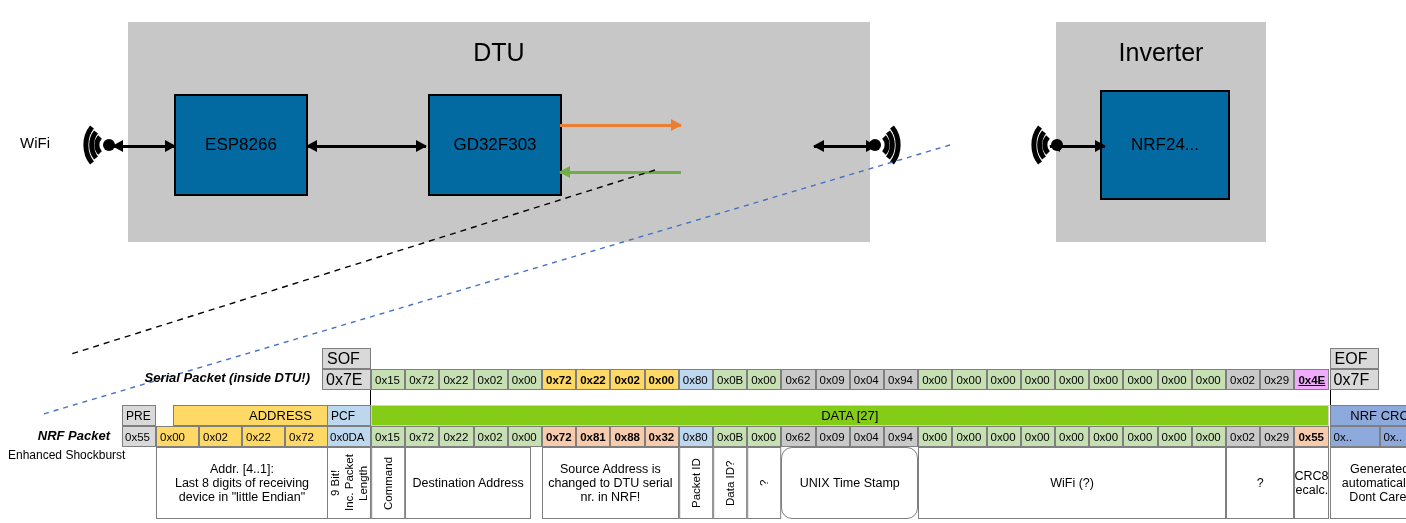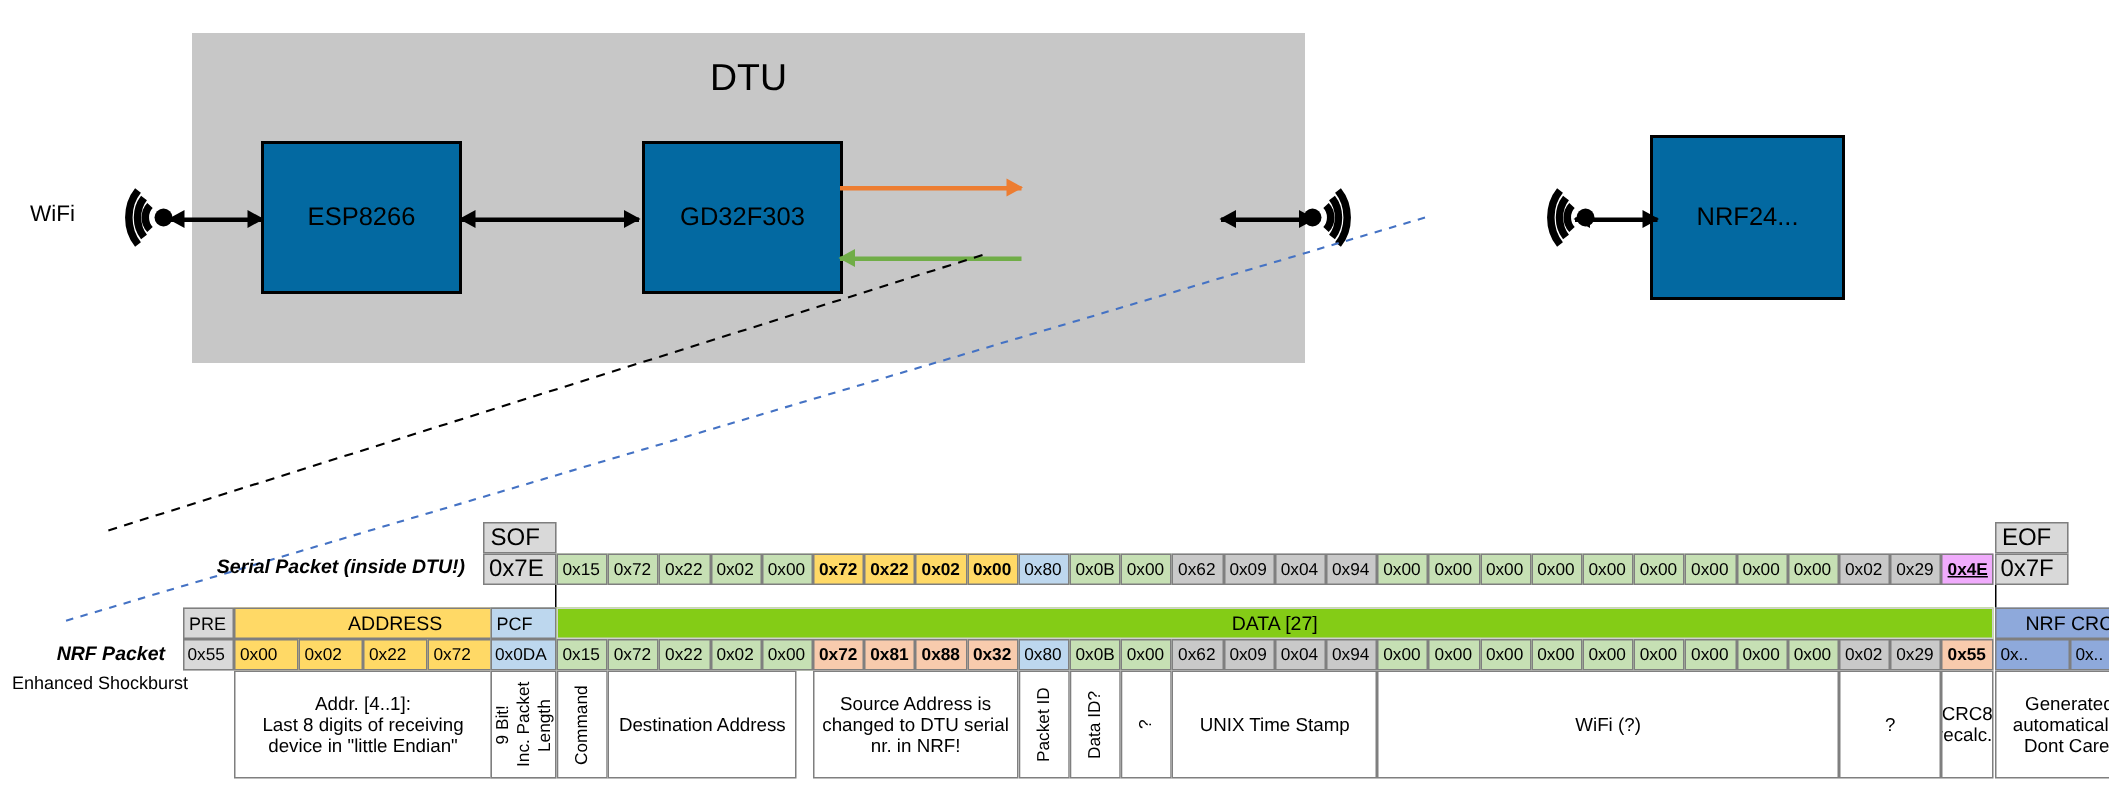--- a/index.html
+++ b/index.html
@@ -69,20 +69,23 @@
     <div class="enclosure-title">DTU</div>
   </div>
 
   <div class="chip" style="left:174px;top:94px;width:130px;height:98px;">
     <span>ESP8266</span>
   </div>
   <div class="chip" style="left:428px;top:94px;width:130px;height:98px;">
     <span>GD32F303</span>
   </div>
 
+  <div class="enclosure" style="left:1056px;top:22px;width:208px;height:218px;">
+    <div class="enclosure-title">Inverter</div>
+  </div>
   <div class="chip" style="left:1100px;top:90px;width:126px;height:106px;">
     <span>NRF24...</span>
   </div>
 
   <div class="wifi-label" style="left:20px;top:134px;">WiFi</div>
   <svg class="antenna" style="left:62px;top:113px;" width="56" height="64" viewBox="0 0 56 64">
     <path d="M34 32 a14 22 0 0 1 0 0" fill="none"></path>
     <path d="M30 14 A22 26 0 0 0 30 50" stroke="#000" stroke-width="5" fill="none"></path>
     <path d="M34 19 A16 19 0 0 0 34 45" stroke="#000" stroke-width="5" fill="none"></path>
     <path d="M38 24 A10 11 0 0 0 38 40" stroke="#000" stroke-width="5" fill="none"></path>
@@ -175,21 +178,21 @@
     <div class="cell val c-green" style="left:1157.6px;top:369px;width:34.2px;font-size:11.5px;">0x00</div>
     <div class="cell val c-green" style="left:1191.8000000000002px;top:369px;width:34.2px;font-size:11.5px;">0x00</div>
     <div class="cell val c-gray2" style="left:1226px;top:369px;width:34.2px;font-size:11.5px;">0x02</div>
     <div class="cell val c-gray2" style="left:1260.2px;top:369px;width:34.2px;font-size:11.5px;">0x29</div>
     <div class="cell val c-amber bold" style="left:1294.4px;top:369px;width:34.2px;font-size:11.5px;">0x4E</div>
     <div class="cell hdr c-gray" style="left:1329.6000000000001px;top:348px;width:49px;justify-content:flex-start;padding-left:4px;">EOF</div>
     <div class="cell val c-gray" style="left:1329.6000000000001px;top:369px;width:49px;">0x7F</div>
     <div class="tickline" style="left:370px;top:390px;height:37px;"></div>
     <div class="tickline" style="left:1329.6000000000001px;top:390px;height:37px;"></div>
     <div class="groupbar c-gray" style="left:122px;top:405px;width:34px;justify-content:flex-start;padding-left:3px;font-size:12px;">PRE</div>
-    <div class="groupbar c-yellow" style="left:156px;top:405px;width:215px;">ADDRESS</div>
+    <div class="groupbar c-yellow" style="left:173px;top:405px;width:215px;">ADDRESS</div>
     <div class="groupbar c-blue" style="left:327px;top:405px;width:44px;justify-content:flex-start;padding-left:3px;font-size:12px;">PCF</div>
     <div class="groupbar c-lgray" style="left:371px;top:405px;width:957.6000000000001px;border-color:#d0d0d0;">DATA [27]</div>
     <div class="groupbar c-blue2" style="left:1329.6000000000001px;top:405px;width:100px;">NRF CRC</div>
     <div class="cell val c-gray" style="left:122px;top:426px;width:34px;font-size:11.5px;padding-left:2px;">0x55</div>
     <div class="cell val c-yellow" style="left:156px;top:426px;width:43px;font-size:11.5px;">0x00</div>
     <div class="cell val c-yellow" style="left:199px;top:426px;width:43px;font-size:11.5px;">0x02</div>
     <div class="cell val c-yellow" style="left:242px;top:426px;width:43px;font-size:11.5px;">0x22</div>
     <div class="cell val c-yellow" style="left:285px;top:426px;width:43px;font-size:11.5px;">0x72</div>
     <div class="cell val c-yellow" style="left:328px;top:426px;width:43px;font-size:11.5px;">0x01</div>
     <div class="cell val c-blue" style="left:327px;top:426px;width:44px;font-size:11.5px;padding-left:2px;">0x0DA</div>
@@ -225,18 +228,18 @@
     <div class="cell val c-blue2" style="left:1379.6000000000001px;top:426px;width:50px;font-size:11.5px;">0x..</div>
     <div class="cell desc c-white" style="left:156px;top:447px;width:172px;height:72px;font-size:12.5px;">Addr. [4..1]:<br>Last 8 digits of receiving device in "little Endian"</div>
     <div class="cell desc c-white vert" style="left:328px;top:447px;width:43px;height:72px;font-size:11.5px;">Addr.[0]</div>
     <div class="cell desc c-white vert" style="left:327px;top:447px;width:44px;height:72px;font-size:11.5px;">9 Bit!<br>Inc. Packet Length</div>
     <div class="cell desc c-white vert" style="left:371px;top:447px;width:34.2px;height:72px;font-size:11.5px;">Command</div>
     <div class="cell desc c-white" style="left:405.2px;top:447px;width:126px;height:72px;font-size:12.5px;">Destination Address</div>
     <div class="cell desc c-salmon" style="left:542px;top:447px;width:136.8px;height:72px;font-size:12.5px;">Source Address is changed to DTU serial nr. in NRF!</div>
     <div class="cell desc c-white vert" style="left:678.8px;top:447px;width:34.2px;height:72px;font-size:11.5px;">Packet ID</div>
     <div class="cell desc c-white vert" style="left:713px;top:447px;width:34.2px;height:72px;font-size:11.5px;">Data ID?</div>
     <div class="cell desc c-white vert" style="left:747.2px;top:447px;width:34.2px;height:72px;font-size:11.5px;">?</div>
-    <div class="cell desc c-white" style="left:781.4000000000001px;top:447px;width:136.8px;height:72px;font-size:12.5px;">UNIX Time Stamp</div>
+    <div class="cell desc c-white" style="left:781.4000000000001px;top:447px;width:136.8px;height:72px;font-size:12.5px;border-radius:11px;">UNIX Time Stamp</div>
     <div class="cell desc c-white" style="left:918.2px;top:447px;width:307.8px;height:72px;font-size:12.5px;">WiFi (?)</div>
     <div class="cell desc c-white" style="left:1226px;top:447px;width:68.4px;height:72px;font-size:12.5px;">?</div>
     <div class="cell desc c-salmon" style="left:1294.4px;top:447px;width:34.2px;height:72px;font-size:12.5px;">CRC8 recalc.!</div>
     <div class="cell desc c-white" style="left:1329.6000000000001px;top:447px;width:100px;height:72px;font-size:12.5px;">Generated automatically. Dont Care!</div>
   </div>
 
 </body></html>

